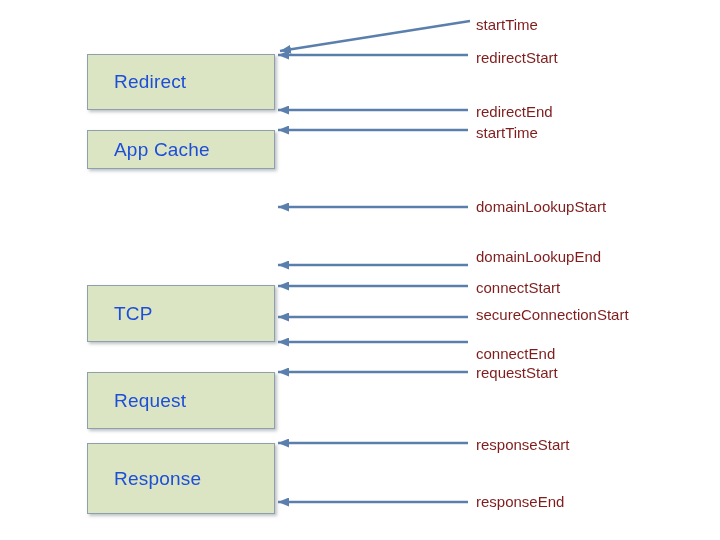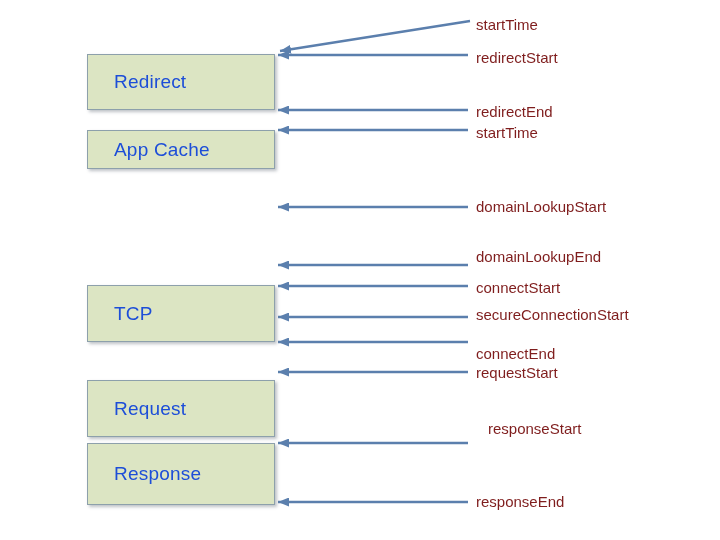--- a/index.html
+++ b/index.html
@@ -80,33 +80,33 @@
 
   <div class="phase-box" style="top:54px;  height:56px;">
     <span class="phase-label">Redirect</span>
   </div>
   <div class="phase-box" style="top:130px; height:39px;">
     <span class="phase-label">App Cache</span>
   </div>
   <div class="phase-box" style="top:285px; height:57px;">
     <span class="phase-label">TCP</span>
   </div>
-  <div class="phase-box" style="top:372px; height:57px;margin-top:8px;">
+  <div class="phase-box" style="top:372px; height:57px;">
     <span class="phase-label">Request</span>
   </div>
-  <div class="phase-box" style="top:443px; height:62px;">
+  <div class="phase-box" style="top:443px; height:71px;">
     <span class="phase-label">Response</span>
   </div>
 
   <div class="event-label" style="top:16px;">startTime</div>
   <div class="event-label" style="top:49px;">redirectStart</div>
   <div class="event-label" style="top:103px;">redirectEnd</div>
   <div class="event-label" style="top:124px;">startTime</div>
   <div class="event-label" style="top:198px;">domainLookupStart</div>
   <div class="event-label" style="top:248px;">domainLookupEnd</div>
   <div class="event-label" style="top:279px;">connectStart</div>
   <div class="event-label" style="top:306px;">secureConnectionStart</div>
   <div class="event-label" style="top:333px;margin-top:12px;">connectEnd</div>
   <div class="event-label" style="top:364px;">requestStart</div>
-  <div class="event-label" style="top:420px;margin-left:12px;">responseStart</div>
+  <div class="event-label" style="top:436px;">responseStart</div>
   <div class="event-label" style="top:493px;">responseEnd</div>
 
 </div>
 
 </body></html>

